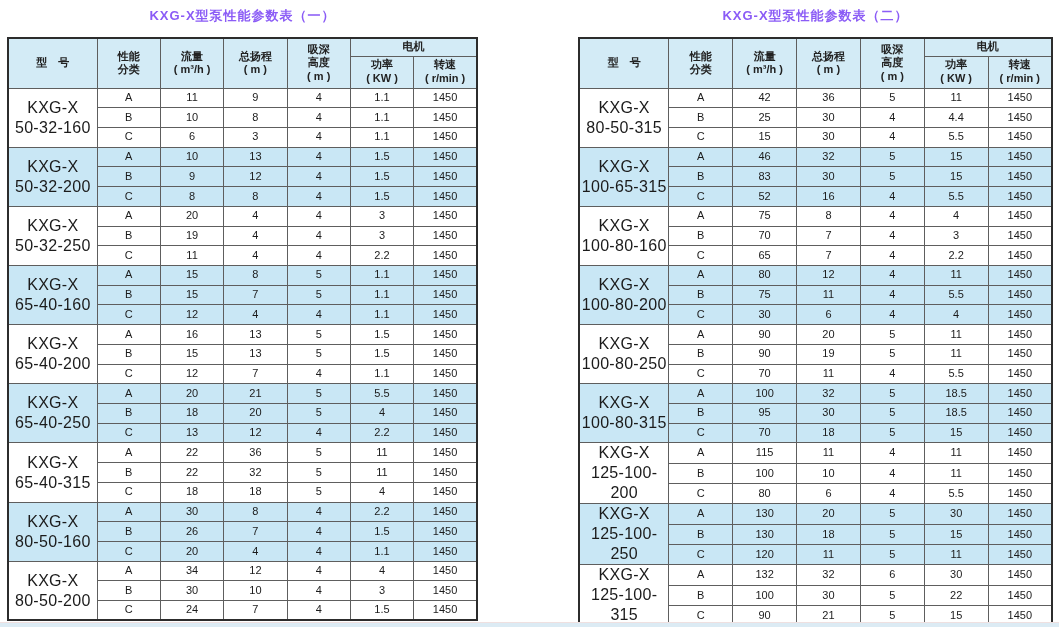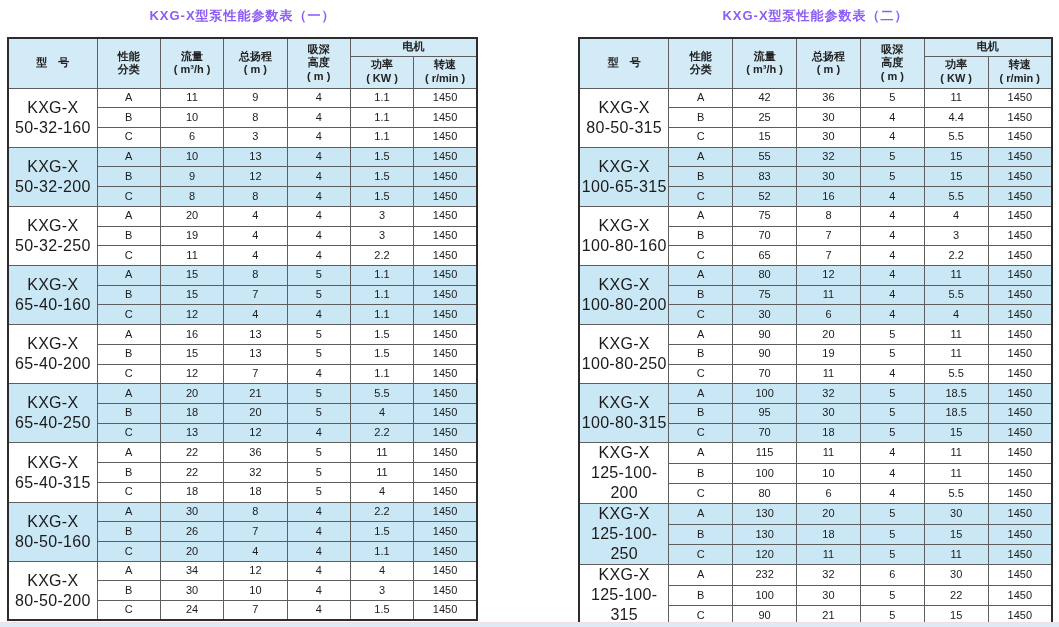--- a/index.html
+++ b/index.html
@@ -409,21 +409,21 @@
             <td>15</td>
             <td>30</td>
             <td>4</td>
             <td>5.5</td>
             <td>1450</td>
           </tr>
           <tr class="hl">
             <td rowspan="3" class="model">KXG-X
 100-65-315</td>
             <td>A</td>
-            <td>55</td>
+            <td>46</td>
             <td>32</td>
             <td>5</td>
             <td>15</td>
             <td>1450</td>
           </tr>
           <tr class="hl">
             <td>B</td>
             <td>83</td>
             <td>30</td>
             <td>5</td>
@@ -591,21 +591,21 @@
             <td>120</td>
             <td>11</td>
             <td>5</td>
             <td>11</td>
             <td>1450</td>
           </tr>
           <tr>
             <td rowspan="3" class="model">KXG-X
 125-100-315</td>
             <td>A</td>
-            <td>232</td>
+            <td>132</td>
             <td>32</td>
             <td>6</td>
             <td>30</td>
             <td>1450</td>
           </tr>
           <tr>
             <td>B</td>
             <td>100</td>
             <td>30</td>
             <td>5</td>

